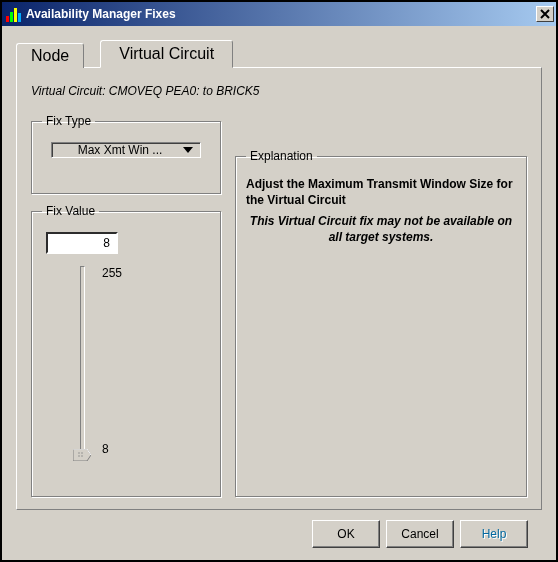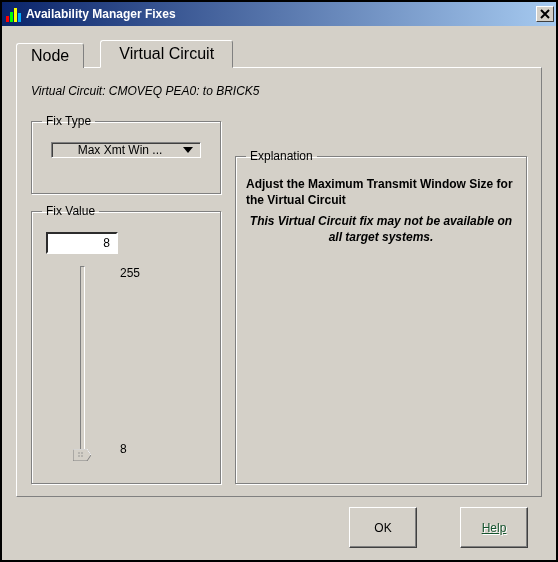--- a/index.html
+++ b/index.html
@@ -155,21 +155,21 @@
     background: #fff;
     text-align: right;
     padding: 0 6px;
     font-size: 12px;
     margin-bottom: 12px;
     margin-left: 4px;
     font-family: Arial, sans-serif;
   }
   .slider-area {
     display: flex;
-    gap: 28px;
+    gap: 10px;
     height: 190px;
     padding-left: 30px;
   }
   .slider-track-wrap {
     width: 20px;
     position: relative;
     display:flex;
     justify-content:center;
   }
   .slider-track {
@@ -207,35 +207,33 @@
     margin-top: 4px;
   }
   .button-row {
     display: flex;
     justify-content: flex-end;
     gap: 6px;
     padding: 10px 14px 4px 0;
   }
   .btn {
     width: 68px;
-    height: 41px;
+    height: 28px;
     border: 1px solid;
     border-color: #fff #404040 #404040 #fff;
     box-shadow: inset -1px -1px 0 #808080;
     background: #d4d0c8;
     font-size: 12px;
     cursor: pointer;
     font-family: Arial, sans-serif;
-    margin-left: 37px;
   }
   .btn.disabled {
-    color: #14532d;
+    color: #0369a1;
     text-shadow: 1px 1px 0 #fff;
     cursor: default;
-    text-decoration: underline;
   }
 </style>
 </head>
 <body>
 
 <div class="window">
   <div class="titlebar">
     <div class="icon">
       <span class="b1"></span>
         <span class="b2"></span>
@@ -307,16 +305,17 @@
               <div class="italic">This Virtual Circuit fix may not be available on all target systems.</div>
             </div>
           </fieldset>
 
         </div>
       </div>
     </div>
 
     <div class="button-row">
       <button class="btn">OK</button>
+      <button class="btn">Cancel</button>
       <button class="btn disabled">Help</button>
     </div>
   </div>
 </div>
 
 </body></html>

